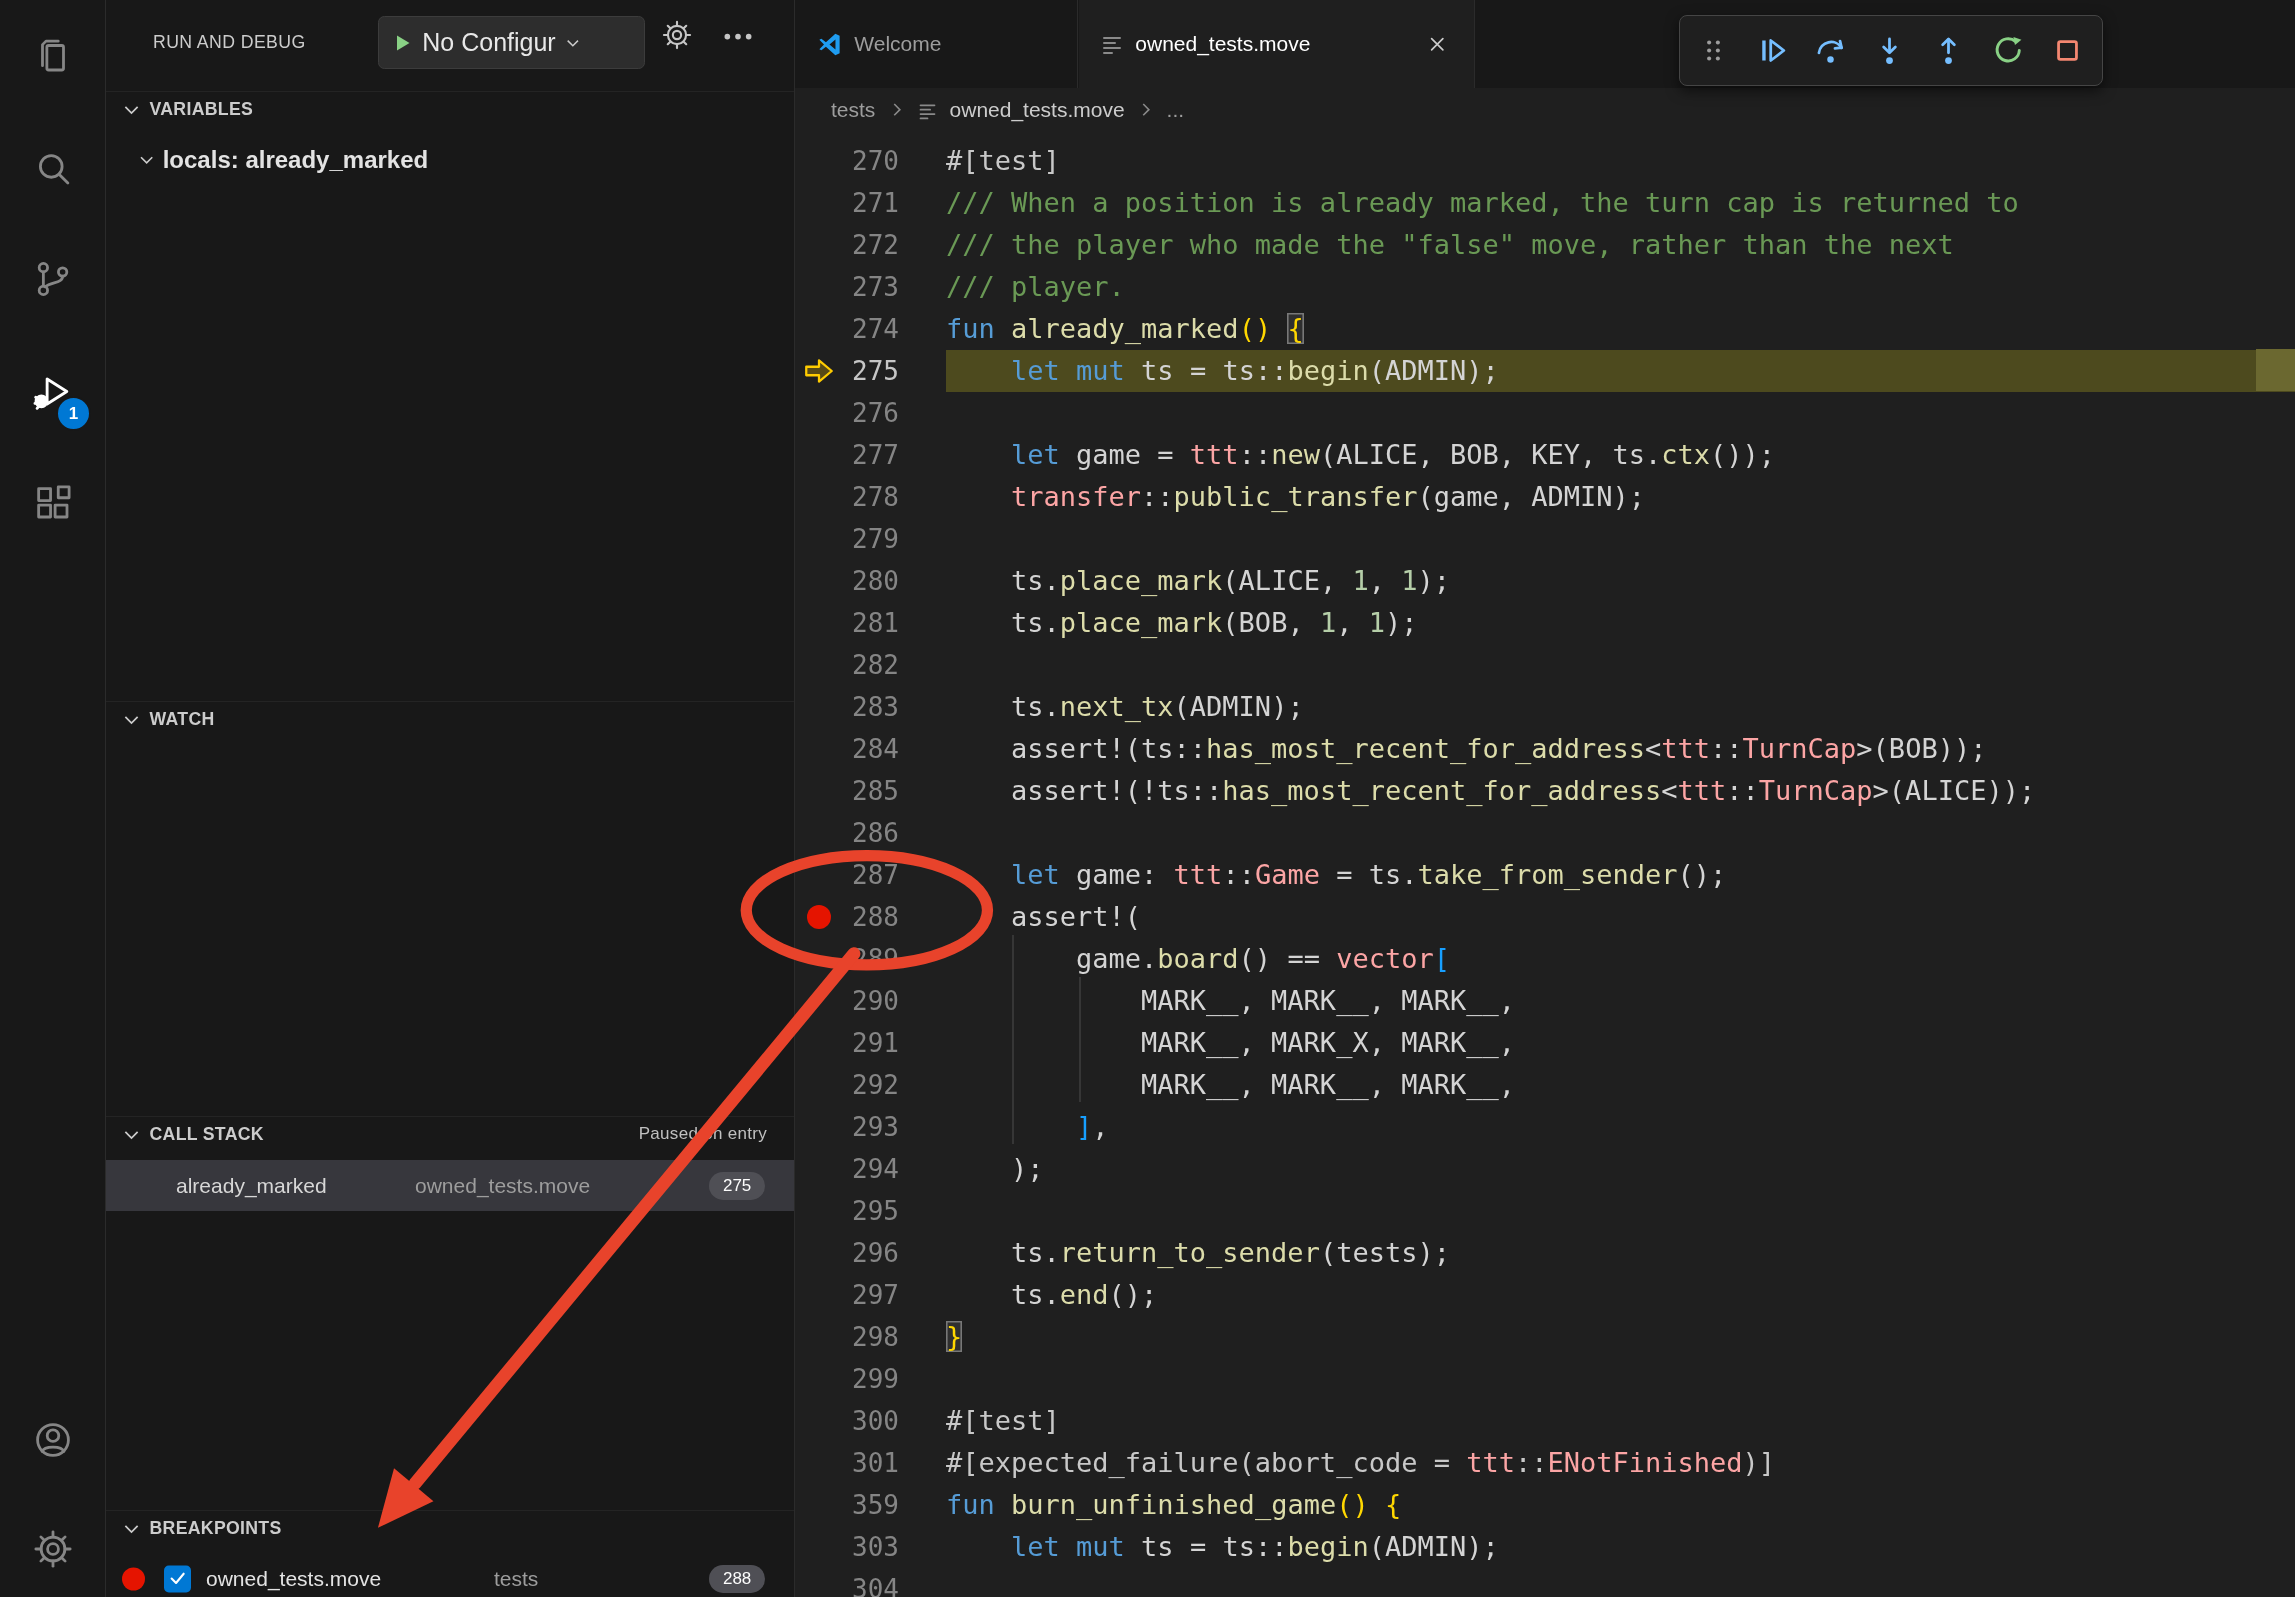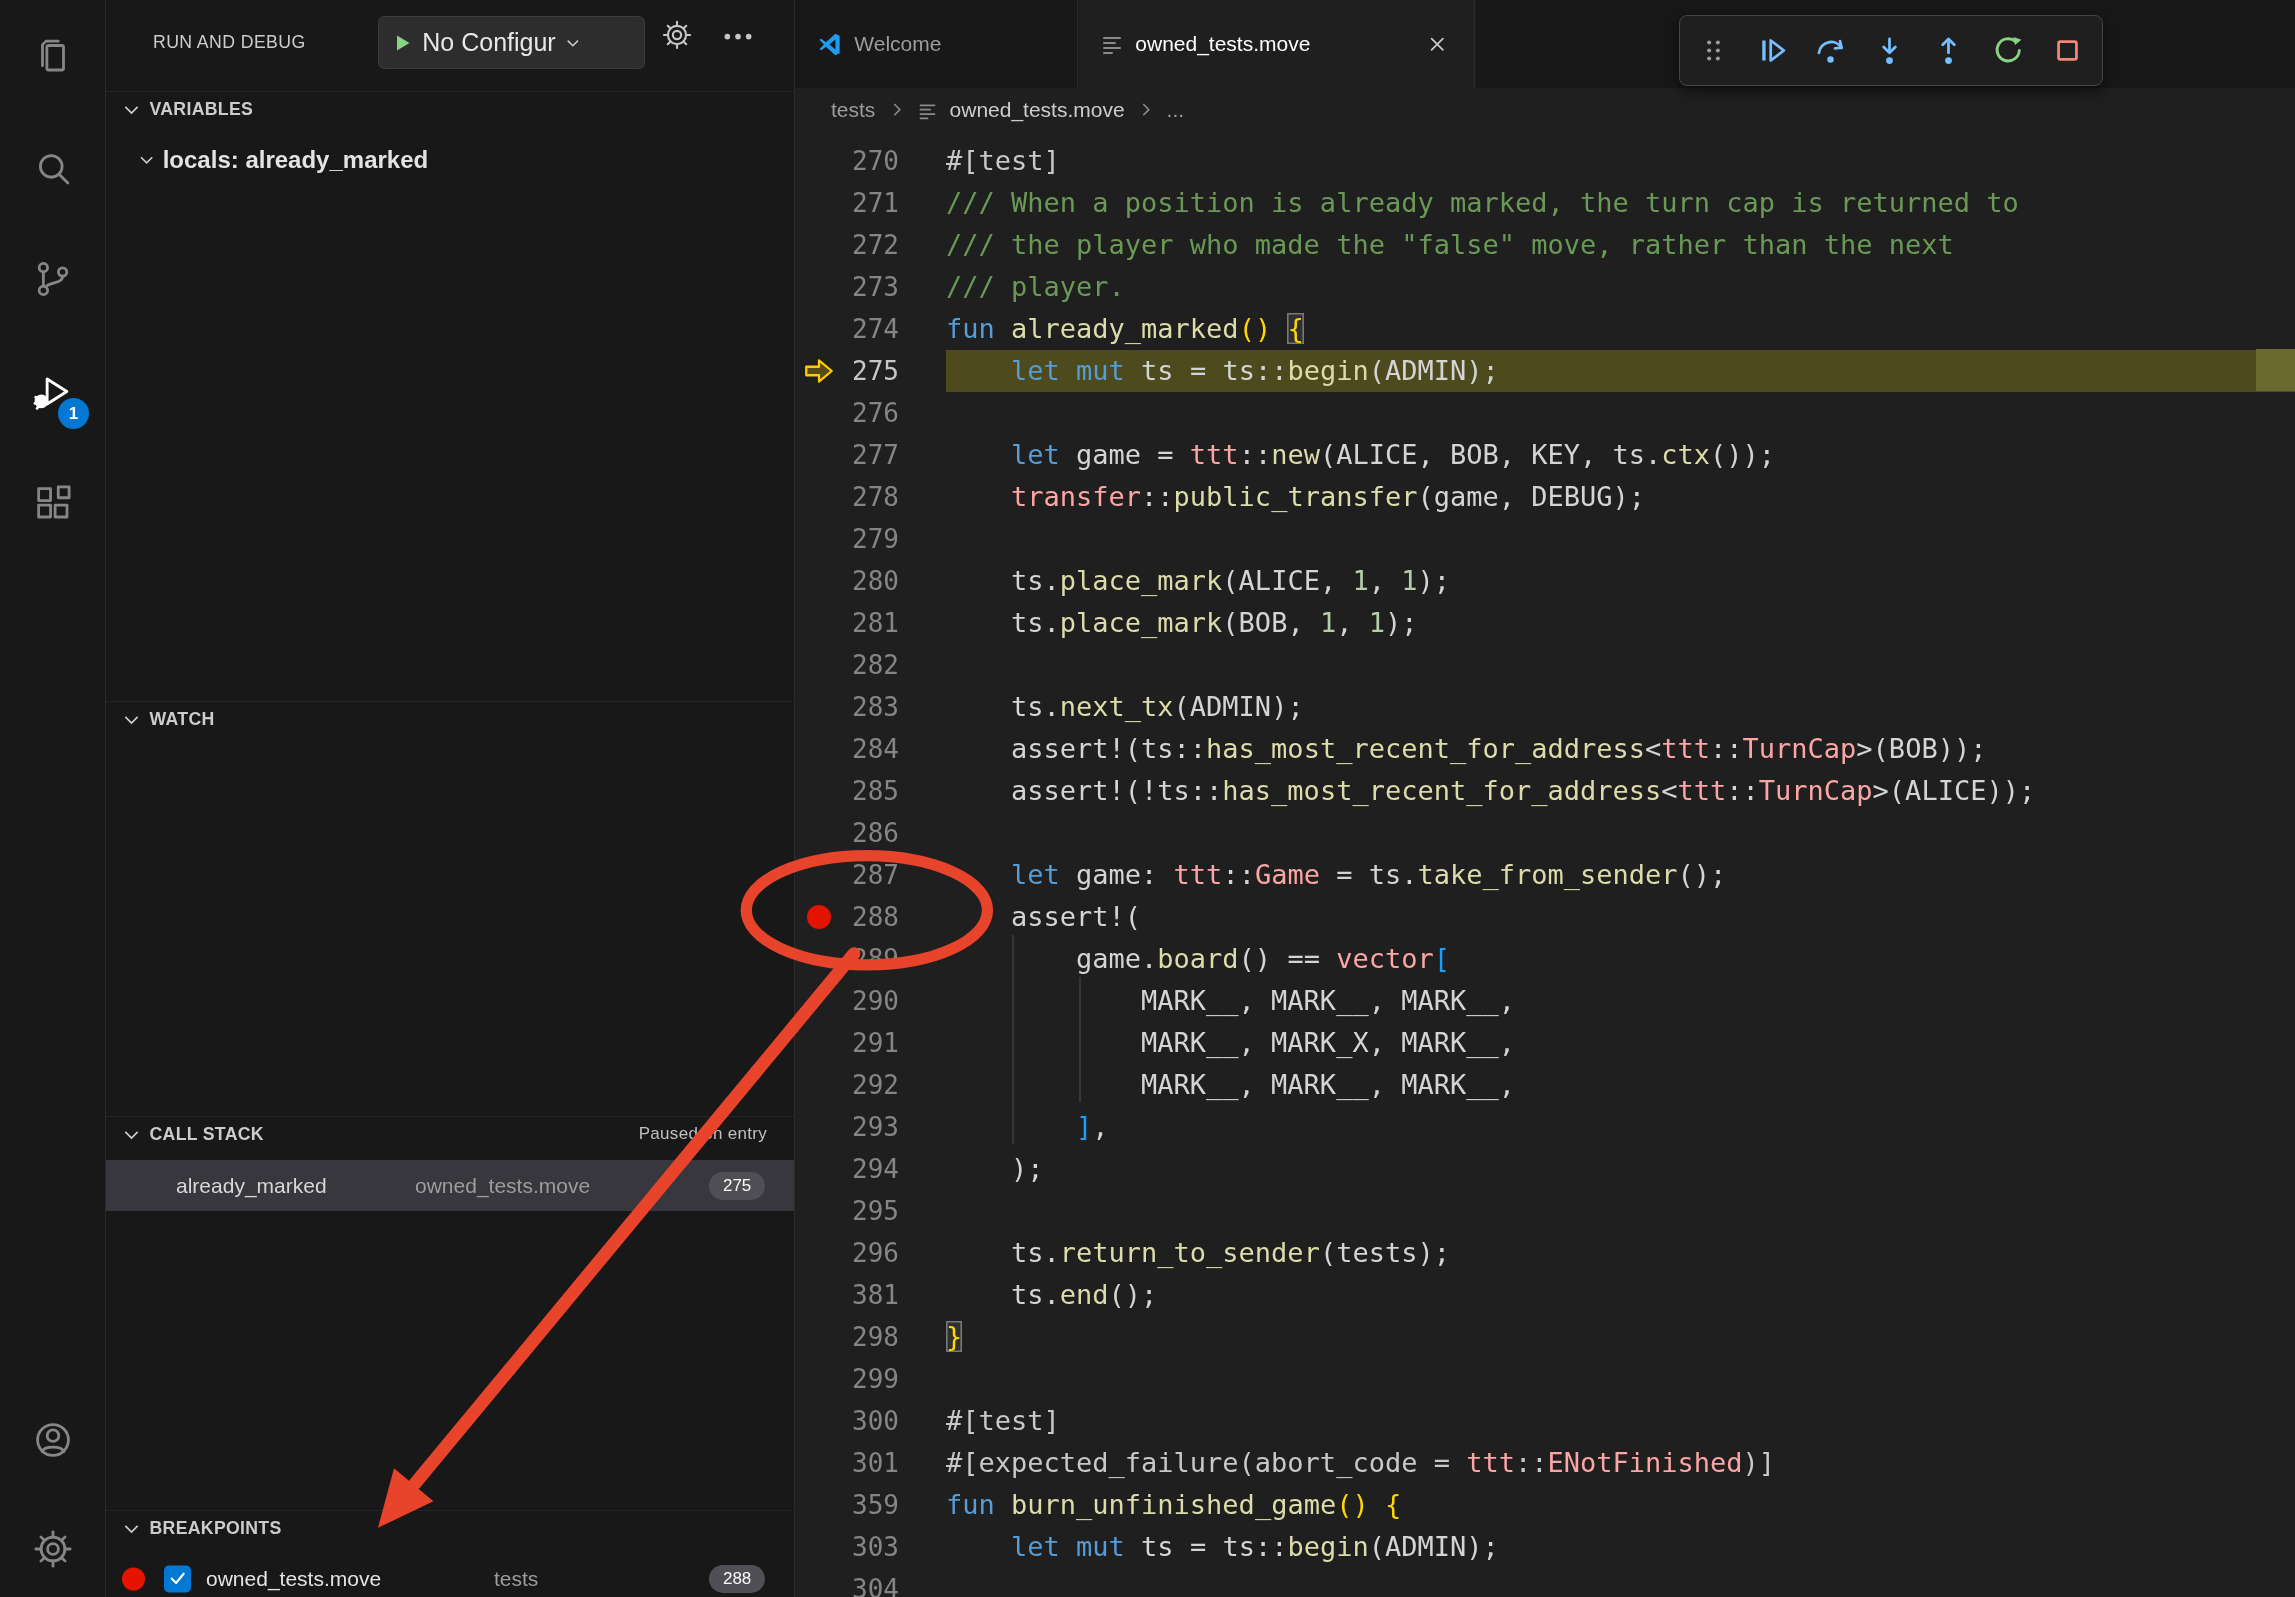--- a/index.html
+++ b/index.html
@@ -374,21 +374,21 @@
             <span class="ltext"></span>
           </div>
           <div class="code-line">
             <span class="glyph"></span>
             <span class="lnum">277</span>
             <span class="ltext"><span class="tk-txt">    </span><span class="tk-kw">let</span><span class="tk-txt"> game = </span><span class="tk-ty">ttt</span><span class="tk-txt">::</span><span class="tk-fn">new</span><span class="tk-txt">(ALICE, BOB, KEY, ts.</span><span class="tk-fn">ctx</span><span class="tk-txt">());</span></span>
           </div>
           <div class="code-line">
             <span class="glyph"></span>
             <span class="lnum">278</span>
-            <span class="ltext"><span class="tk-txt">    </span><span class="tk-ty">transfer</span><span class="tk-txt">::</span><span class="tk-fn">public_transfer</span><span class="tk-txt">(game, DEBUG);</span></span>
+            <span class="ltext"><span class="tk-txt">    </span><span class="tk-ty">transfer</span><span class="tk-txt">::</span><span class="tk-fn">public_transfer</span><span class="tk-txt">(game, ADMIN);</span></span>
           </div>
           <div class="code-line">
             <span class="glyph"></span>
             <span class="lnum">279</span>
             <span class="ltext"></span>
           </div>
           <div class="code-line">
             <span class="glyph"></span>
             <span class="lnum">280</span>
             <span class="ltext"><span class="tk-txt">    ts.</span><span class="tk-fn">place_mark</span><span class="tk-txt">(ALICE, </span><span class="tk-num">1</span><span class="tk-txt">, </span><span class="tk-num">1</span><span class="tk-txt">);</span></span>
@@ -470,21 +470,21 @@
             <span class="lnum">295</span>
             <span class="ltext"></span>
           </div>
           <div class="code-line">
             <span class="glyph"></span>
             <span class="lnum">296</span>
             <span class="ltext"><span class="tk-txt">    ts.</span><span class="tk-fn">return_to_sender</span><span class="tk-txt">(tests);</span></span>
           </div>
           <div class="code-line">
             <span class="glyph"></span>
-            <span class="lnum">381</span>
+            <span class="lnum">297</span>
             <span class="ltext"><span class="tk-txt">    ts.</span><span class="tk-fn">end</span><span class="tk-txt">();</span></span>
           </div>
           <div class="code-line">
             <span class="glyph"></span>
             <span class="lnum">298</span>
             <span class="ltext"><span class="tk-goldm">}</span></span>
           </div>
           <div class="code-line">
             <span class="glyph"></span>
             <span class="lnum">299</span>

